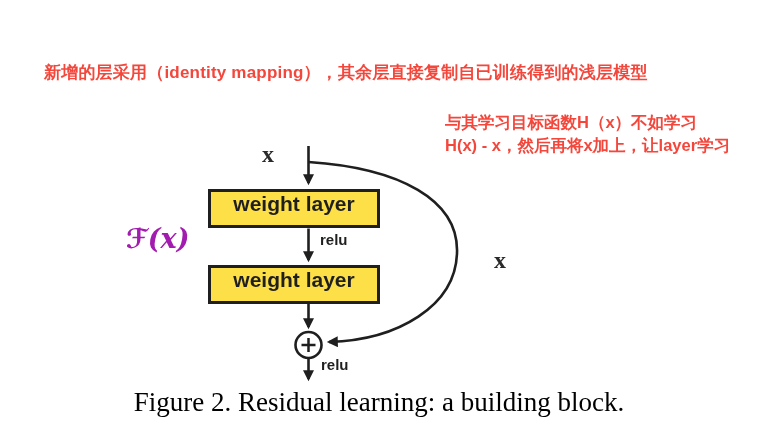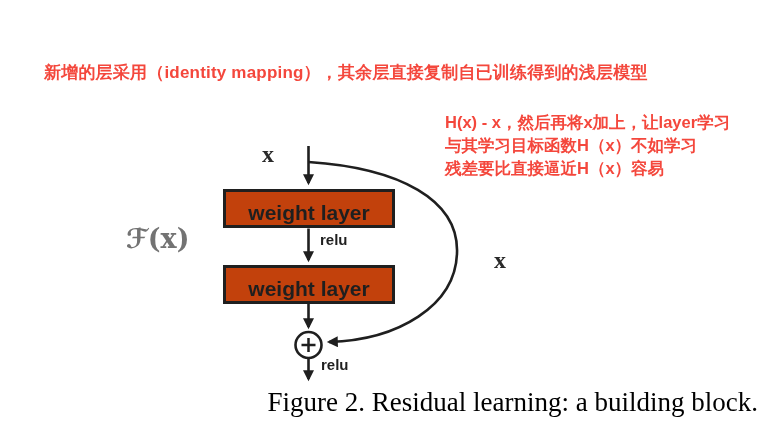--- a/index.html
+++ b/index.html
@@ -16,56 +16,55 @@
     color:#f4473c;white-space:nowrap;
     letter-spacing:0.2px;
   }
   .note-side{
     position:absolute;left:445px;top:111px;
     font-size:16.5px;font-weight:600;
     color:#f4473c;line-height:23px;white-space:nowrap;
   }
   .diagram-svg{position:absolute;left:0;top:0;}
   .wl-box{
-    position:absolute;left:223px;width:172px;height:39px;
-    border:3px solid #1f1f1f;background:#c2410c;
+    position:absolute;left:208px;width:172px;height:39px;
+    border:3px solid #1f1f1f;background:#fde047;
     box-sizing:border-box;
-    display:flex;align-items:flex-end;justify-content:center;
+    display:flex;align-items:flex-start;justify-content:center;
     font-size:21px;font-weight:600;color:#1f1f1f;
   }
   .box1{top:189px;}
   .box2{top:265px;}
   .lbl{position:absolute;color:#2a2a2a;white-space:nowrap;}
   .lbl-sans{font-size:15px;font-weight:600;color:#1f1f1f;}
   .lbl-mathx{
     font-family:"Liberation Serif","DejaVu Serif",serif;
     font-size:24px;font-weight:bold;color:#2a2a2a;
   }
   .lbl-mathf{
     font-family:"DejaVu Serif","DejaVu Sans",serif;
-    font-size:27px;font-weight:bold;color:#737373;
+    font-size:27px;font-weight:bold;color:#a21caf;font-style:italic;
   }
   .caption{
     position:absolute;left:0;top:387px;width:758px;
-    text-align:right;
+    text-align:center;
     font-family:"Liberation Serif","DejaVu Serif",serif;
     font-size:27px;color:#000000;
   }
 </style>
 </head>
 <body>
 
 <div class="stage">
 
   <div class="note-top">新增的层采用（identity mapping），其余层直接复制自已训练得到的浅层模型</div>
 
   <div class="note-side">
+    <div>与其学习目标函数H（x）不如学习</div>
     <div>H(x) - x，然后再将x加上，让layer学习</div>
-    <div>与其学习目标函数H（x）不如学习</div>
-    <div>残差要比直接逼近H（x）容易</div>
   </div>
 
   <svg class="diagram-svg" width="758" height="436" viewBox="0 0 758 436">
     <defs>
       <marker id="ah" viewBox="0 0 10 10" refX="8" refY="5" markerWidth="12" markerHeight="11" markerUnits="userSpaceOnUse" orient="auto-start-reverse">
         <path d="M0 0 L10 5 L0 10 Z" fill="#1f1f1f"></path>
       </marker>
     </defs>
 
     <path d="M308.5 146 L308.5 183" stroke="#1f1f1f" stroke-width="2.6" fill="none" marker-end="url(#ah)"></path>

